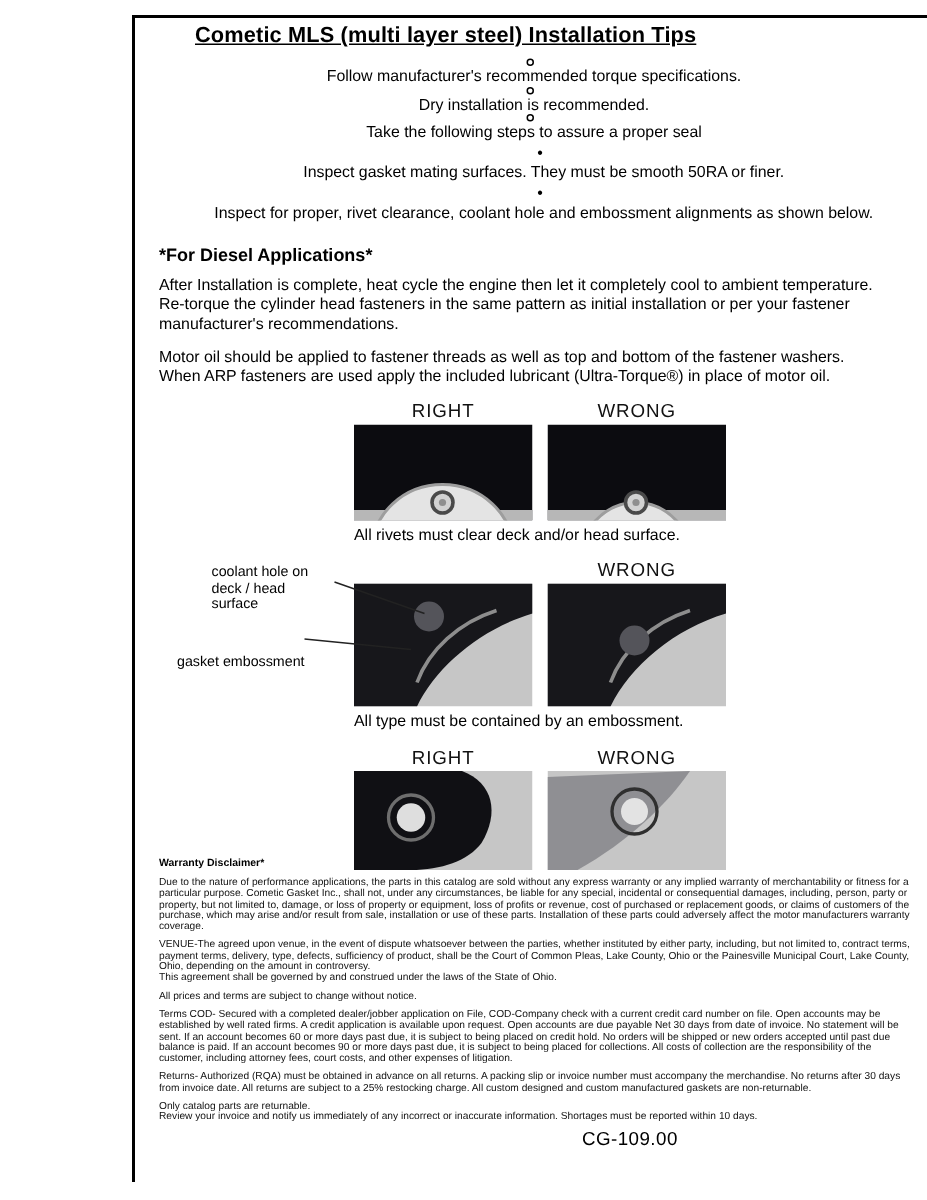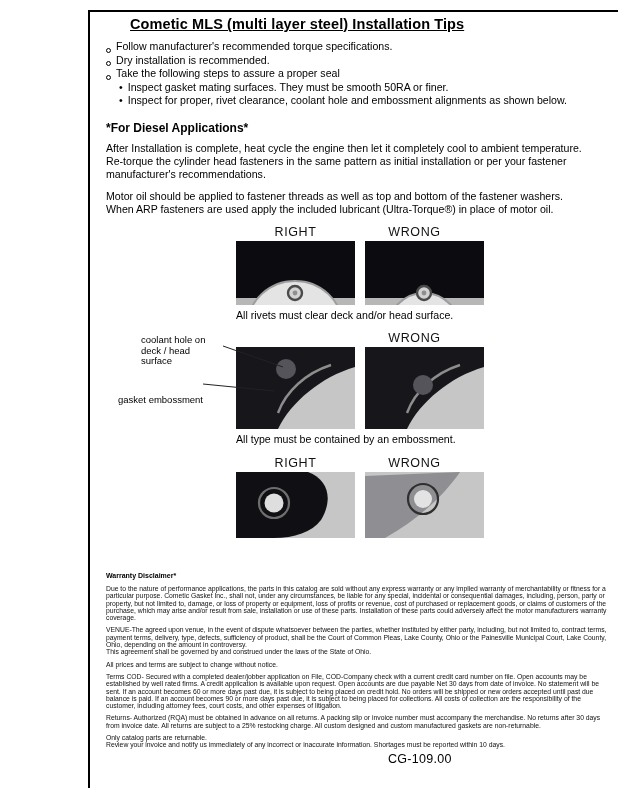--- a/index.html
+++ b/index.html
@@ -17,34 +17,34 @@
   .rule-top { position:absolute; left:90px; top:10px; width:528px; height:2px; background:#000; }
   .rule-left { position:absolute; left:88px; top:10px; width:2px; height:778px; background:#000; }
 
   .content { position:absolute; left:106px; top:16px; width:500px; }
 
   .title {
     font-size:14.5px; font-weight:bold; text-decoration:underline;
     margin-bottom:8px; letter-spacing:0.1px;margin-left:24px;
   }
 
-  .tip-line { font-size:10.6px; line-height:13.5px; display:flex; align-items:flex-end; }
+  .tip-line { font-size:10.6px; line-height:13.5px; display:flex; align-items:center;flex-direction:column; }
   .ring {
     display:inline-block; width:5px; height:5px; border:1px solid #000; border-radius:50%;
     margin-right:5px; flex:none; position:relative; top:-1px;
   }
   .sub { margin-left:13px; }
   .dot { margin-right:5px; flex:none; }
 
   .diesel-h { font-size:12px; font-weight:bold; margin:13px 0 7px; }
   .body-p { font-size:10.6px; line-height:13px; margin-bottom:9px; width:486px; }
   .note-p { font-size:10.6px; line-height:13px; margin:13px 0 10px; width:486px; }
 
   .diagrams { position:relative; margin-left:130px; width:248px; }
-  .labels { display:flex; height:13px; margin-bottom:3px; }
+  .labels { display:flex; gap:10px; height:13px; margin-bottom:3px;justify-content:flex-end; }
   .labels .cell { width:119px; text-align:center; font-size:12.5px; letter-spacing:0.6px; color:#111; }
   .pair { display:flex; gap:10px; }
   .pair svg { display:block; }
   .caption { font-size:10.6px; line-height:12.5px; margin:4px 0 10px; }
   .caption.wide { width:238px; }
 
   .row2 { position:relative; }
   .leader { position:absolute; font-size:9.5px; line-height:10.5px; color:#000; }
   .leader.coolant { left:-95px; top:4px; width:82px; }
   .leader.emboss  { left:-118px; top:64px; white-space:nowrap; }

